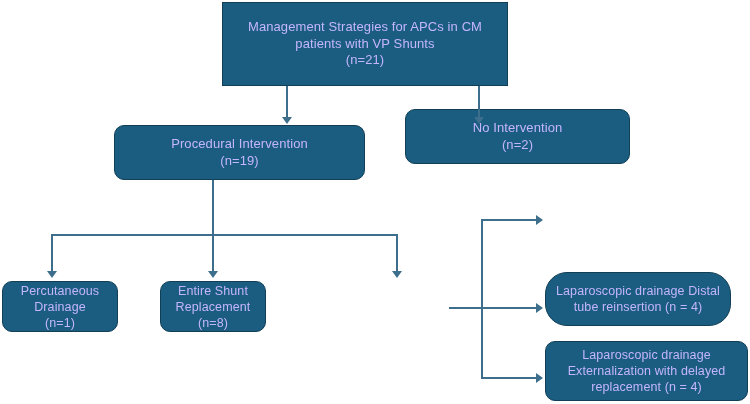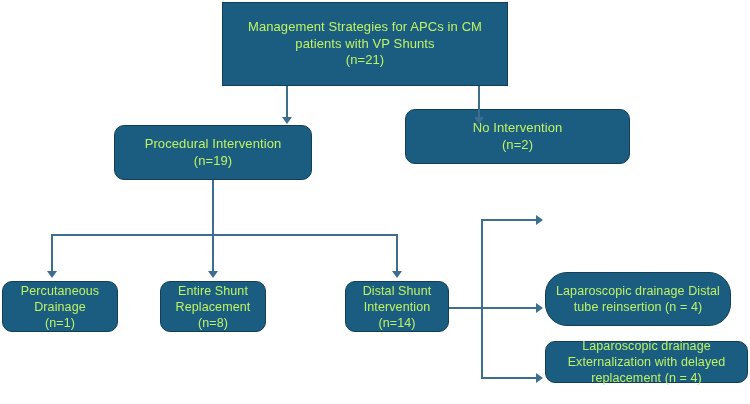--- a/index.html
+++ b/index.html
@@ -12,21 +12,21 @@
     width: 750px;
     height: 404px;
     background: #ffffff;
     overflow: hidden;
     font-family: "Liberation Sans", sans-serif;
   }
   .node {
     position: absolute;
     background: #1a5d80;
     border: 1px solid #123f56;
-    color: #bef264;
+    color: #c4b5fd;
     display: flex;
     align-items: center;
     justify-content: center;
     text-align: center;
     box-sizing: border-box;
     line-height: 1.28;
     letter-spacing: 0.1px;
   }
   .node .txt {
     display: block;
@@ -63,21 +63,21 @@
 <body>
 
 <div id="canvas">
 
   <div class="node square" style="left:222px; top:2px; width:286px; height:84px; font-size:13px;">
     <span class="txt">Management Strategies for APCs in CM
 patients with VP Shunts
 (n=21)</span>
   </div>
 
-  <div class="node rounded" style="left:114px; top:125px; width:198px; height:55px; font-size:13px;">
+  <div class="node rounded" style="left:114px; top:125px; width:251px; height:55px; font-size:13px;">
     <span class="txt">Procedural Intervention
 (n=19)</span>
   </div>
 
   <div class="node rounded" style="left:405px; top:109px; width:225px; height:55px; font-size:13px;">
     <span class="txt">No Intervention
 (n=2)</span>
   </div>
 
   <div class="node rounded" style="left:2px; top:281px; width:116px; height:51px; font-size:12.5px;justify-content:center;">
@@ -85,33 +85,28 @@
 Drainage
 (n=1)</span>
   </div>
 
   <div class="node rounded" style="left:160px; top:281px; width:106px; height:51px; font-size:12.5px;">
     <span class="txt">Entire Shunt
 Replacement
 (n=8)</span>
   </div>
 
-  <div class="node rounded" style="left:345px; top:281px; width:104px; height:51px; font-size:12.5px;">
-    <span class="txt">Distal Shunt
-Intervention
-(n=14)</span>
-  </div>
 
 
   <div class="node rounded" style="left:545px; top:272px; width:186px; height:54px; font-size:12.5px;border-radius:22px;">
     <span class="txt">Laparoscopic drainage Distal
 tube reinsertion (n = 4)</span>
   </div>
 
-  <div class="node rounded" style="left:545px; top:341px; width:203px; height:42px; font-size:12.5px;">
+  <div class="node rounded" style="left:545px; top:341px; width:203px; height:60px; font-size:12.5px;">
     <span class="txt">Laparoscopic drainage
 Externalization with delayed
 replacement (n = 4)</span>
   </div>
 
   <div class="vline" style="left:286px; top:86px; height:33px;"></div>
   <div class="arrow-down" style="left:282px; top:117px;"></div>
 
   <div class="vline" style="left:478px; top:86px; height:33px;"></div>
   <div class="arrow-down" style="left:474px; top:117px;"></div>

